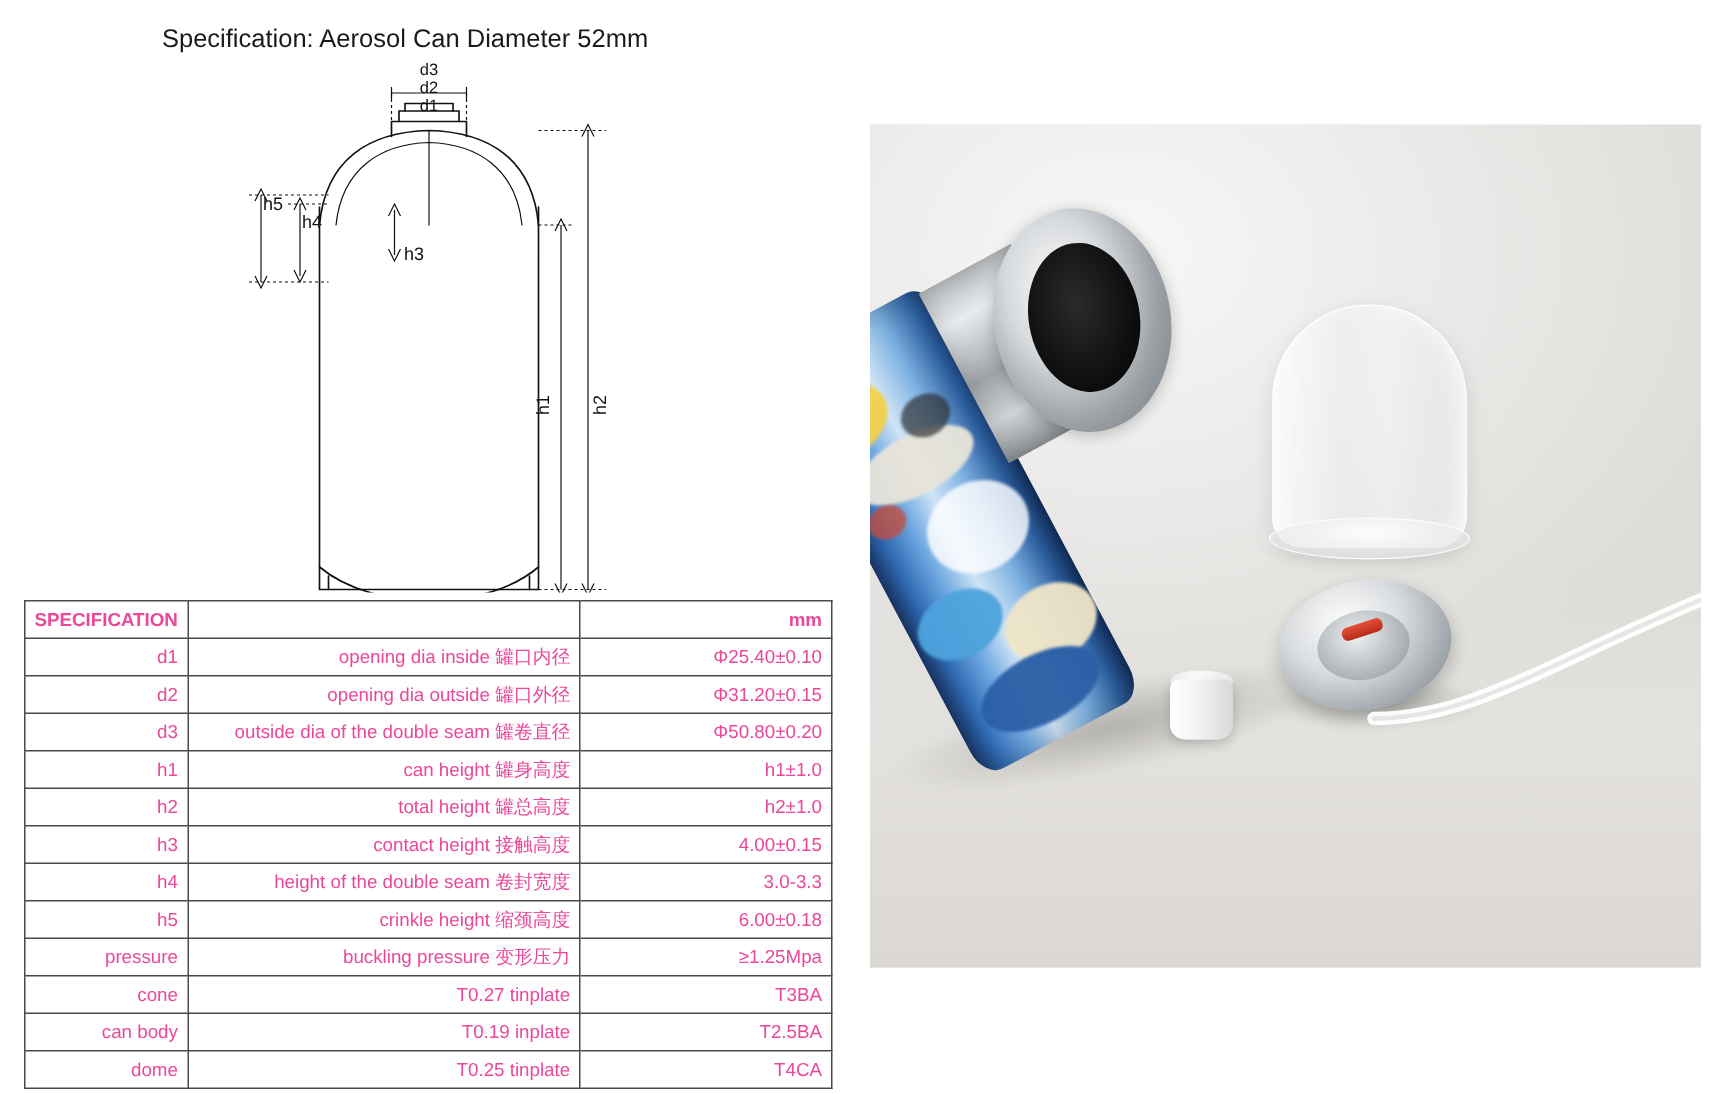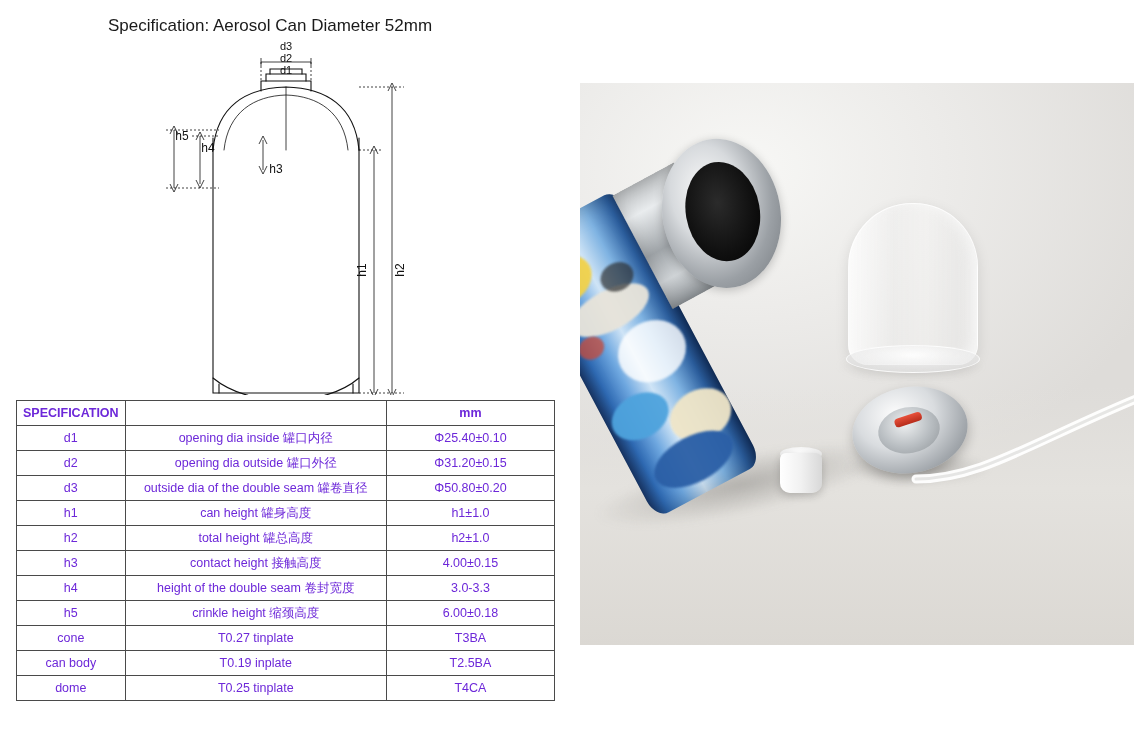--- a/index.html
+++ b/index.html
@@ -53,25 +53,25 @@
     left: 16px;
     top: 400px;
     width: 539px;
     border-collapse: collapse;
     font-size: 12.5px;
     background: #fff;
   }
   #spec-table td, #spec-table th {
     border: 1px solid #4a4a4a;
     padding: 3px 6px;
-    text-align: center;
+    text-align: right;
     font-weight: normal;
     height: 18px;
     vertical-align: middle;
-    color: #6d28d9;
+    color: #ec4899;
   }
   #spec-table th {
     font-weight: bold;
   }
   #spec-table .c-code { width: 72px; }
   #spec-table .c-desc { width: 290px; margin-top: 36px; }
   #spec-table .c-val  { width: 172px; }
 
   
   #photo {
@@ -405,20 +405,25 @@
     </tr>
     <tr>
       <td class="c-code">h4</td>
       <td class="c-desc">height of the double seam  卷封宽度</td>
       <td class="c-val">3.0-3.3</td>
     </tr>
     <tr>
       <td class="c-code">h5</td>
       <td class="c-desc">crinkle height  缩颈高度</td>
       <td class="c-val">6.00±0.18</td>
+    </tr>
+    <tr>
+      <td class="c-code">pressure</td>
+      <td class="c-desc">buckling pressure  变形压力</td>
+      <td class="c-val">≥1.25Mpa</td>
     </tr>
     <tr>
       <td class="c-code">cone</td>
       <td class="c-desc">T0.27 tinplate</td>
       <td class="c-val">T3BA</td>
     </tr>
     <tr>
       <td class="c-code">can body</td>
       <td class="c-desc">T0.19 inplate</td>
       <td class="c-val">T2.5BA</td>

